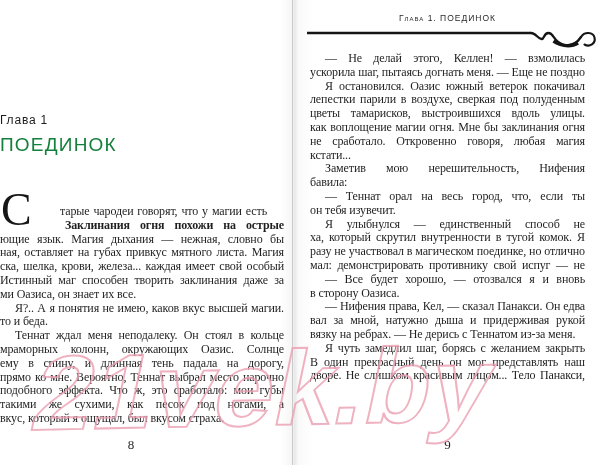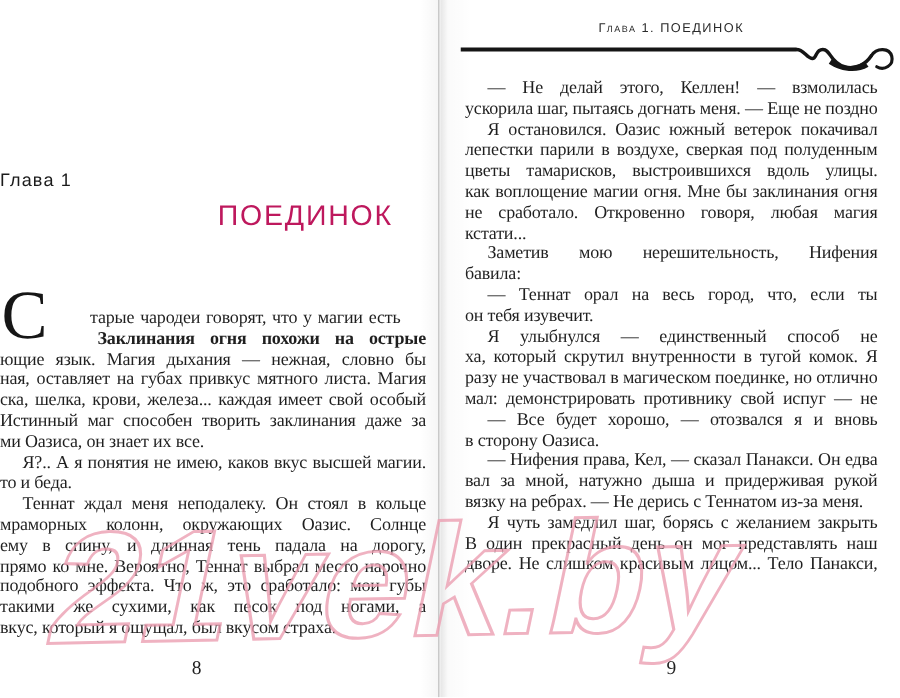--- a/index.html
+++ b/index.html
@@ -5,22 +5,22 @@
   html,body{margin:0;padding:0;background:#ffffff;}
   .book{position:relative;width:600px;height:465px;background:#ffffff;overflow:hidden;
         font-family:"Liberation Serif","DejaVu Serif",serif;}
   
   .gutter-shade{position:absolute;left:280px;top:0;width:34px;height:465px;
     background:linear-gradient(90deg,rgba(0,0,0,0) 0%,rgba(0,0,0,0.04) 38%,rgba(0,0,0,0.09) 42%,rgba(0,0,0,0.02) 55%,rgba(0,0,0,0) 100%);}
   .gutter-line{position:absolute;left:292px;top:0;width:1px;height:465px;background:#c9c9c9;}
   
   .chapter-label{position:absolute;left:0;top:113px;width:262px;text-align:left;
     font-family:"Liberation Sans",sans-serif;font-size:12px;letter-spacing:0.8px;color:#1b1b1b;}
-  .chapter-title{position:absolute;left:0;top:134px;width:262px;text-align:right;
-    font-family:"Liberation Sans",sans-serif;font-size:19px;letter-spacing:1.2px;color:#be185d;}
+  .chapter-title{position:absolute;left:0;top:134px;width:262px;text-align:left;
+    font-family:"Liberation Sans",sans-serif;font-size:19px;letter-spacing:1.2px;color:#15803d;}
   .running-header{position:absolute;left:310px;top:13px;width:275px;text-align:center;
     font-family:Liberation Sans, sans-serif;font-size:8.5px;letter-spacing:1px;
     font-variant:small-caps;color:#2a2a2a;}
   .rule{position:absolute;left:307px;top:22px;}
   
   .body-left{position:absolute;left:0;top:205px;width:284px;}
   .body-right{position:absolute;left:310px;top:52px;width:275px;}
   .ln{height:13.8px;font-size:12px;line-height:13.8px;color:#1f1f1f;
       letter-spacing:-0.12px;text-align:justify;text-align-last:justify;overflow:hidden;}
   .ln.last{text-align-last:left;}

